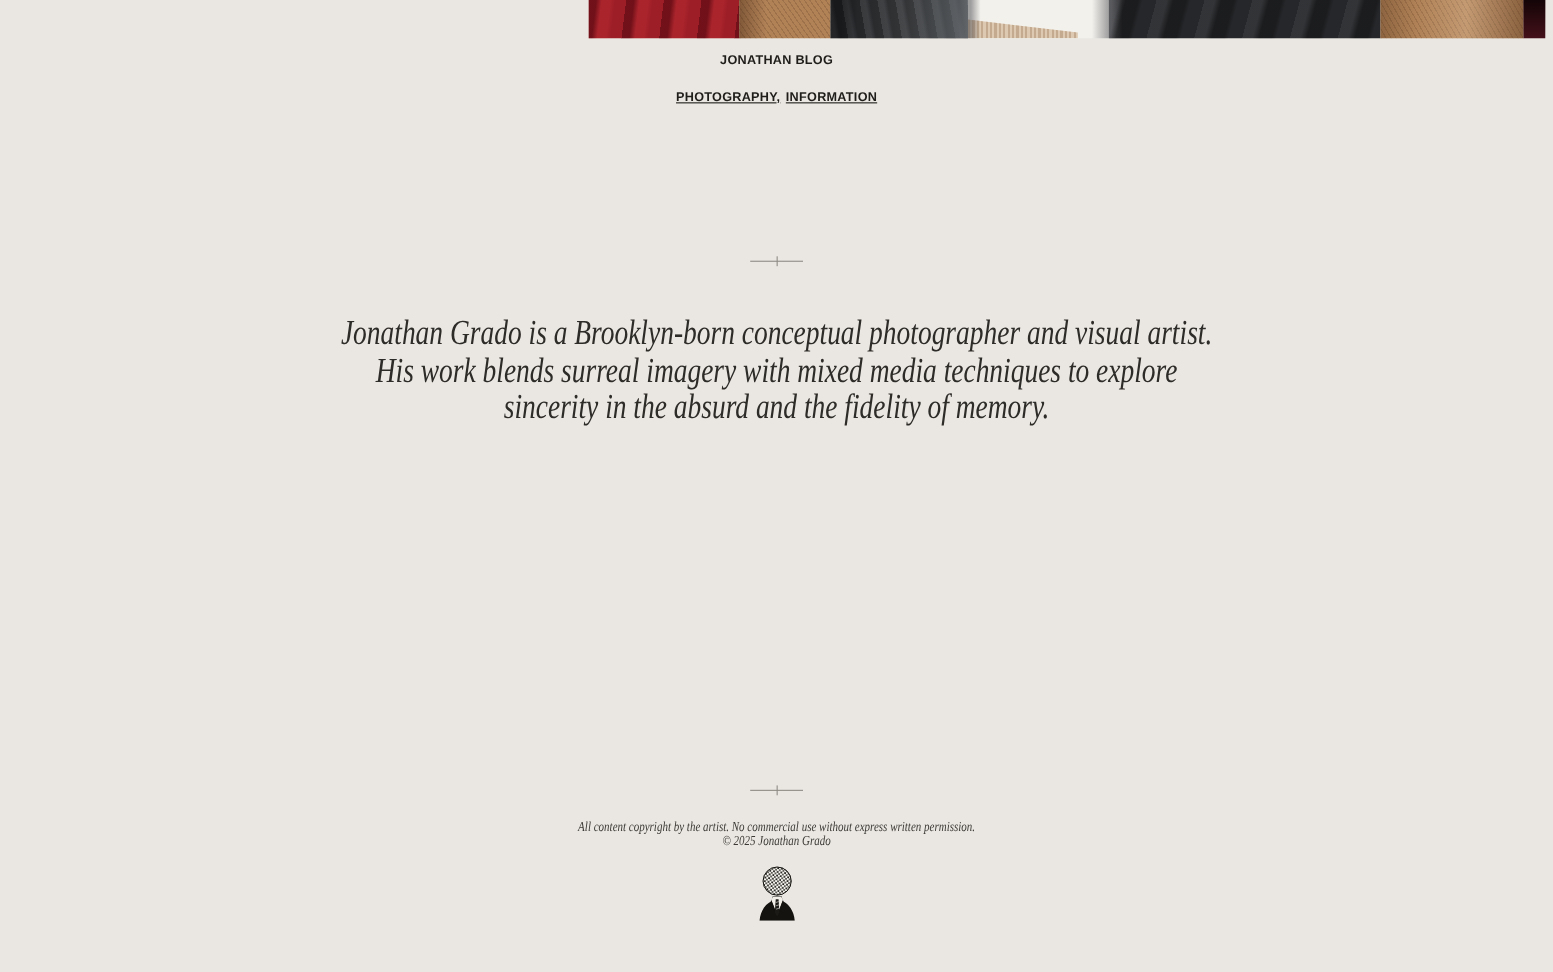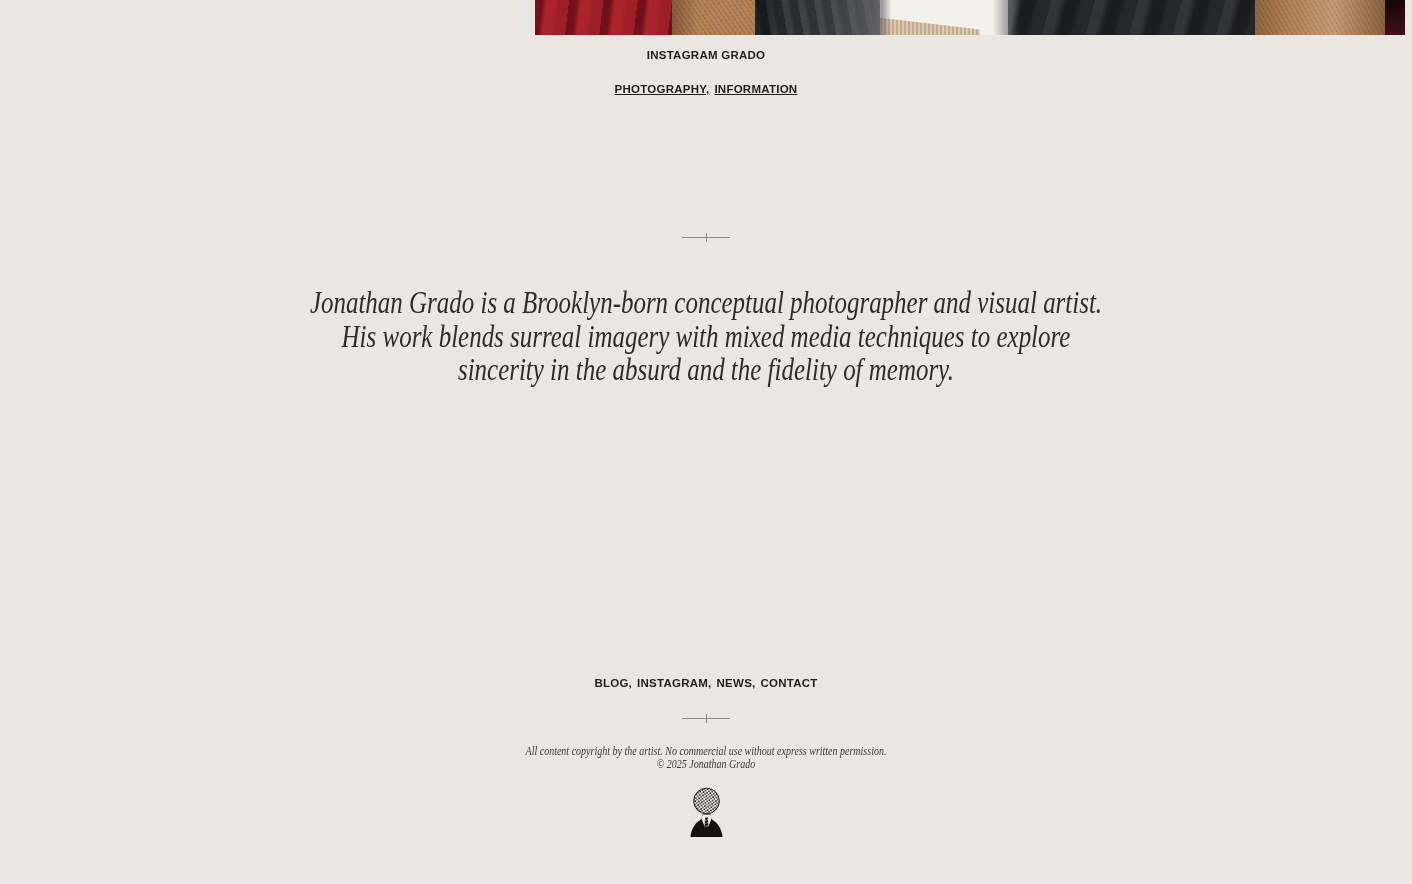--- a/index.html
+++ b/index.html
@@ -120,41 +120,38 @@
     <div class="band band-vest" style="background: rgb(45, 47, 50);"></div>
     <div class="band band-shirt" style="background: rgb(243, 241, 236);">
       <div class="hem"></div>
     </div>
     <div class="band band-tee" style="background: rgb(38, 39, 42);"></div>
     <div class="band band-arm-r" style="background: rgb(176, 129, 86);"></div>
     <div class="band band-maroon" style="background: rgb(76, 18, 28);"></div>
   </div>
 
   <div class="row row-title">
-    <a class="caps caps-link">INSTAGRAM GRADO</a>
+    <a class="caps caps-link">JONATHAN BLOG</a>
   </div>
 
   <div class="row row-nav caps">
     <a class="caps-link">PHOTOGRAPHY</a><span class="sep">,</span><a class="caps-link">INFORMATION</a>
   </div>
 
   <div class="divider divider-top">
     <span class="h"></span>
     <span class="v"></span>
   </div>
 
   <div class="row bio">
     <div>Jonathan Grado is a Brooklyn-born conceptual photographer and visual artist.</div>
     <div>His work blends surreal imagery with mixed media techniques to explore</div>
     <div>sincerity in the absurd and the fidelity of memory.</div>
   </div>
 
-  <div class="row row-footer-nav caps">
-    <a class="caps-link">BLOG</a><span class="sep">,</span><a class="caps-link">INSTAGRAM</a><span class="sep">,</span><a class="caps-link">NEWS</a><span class="sep">,</span><a class="caps-link">CONTACT</a>
-  </div>
 
   <div class="divider divider-bottom">
     <span class="h"></span>
     <span class="v"></span>
   </div>
 
   <div class="row copyright">
     <div>All content copyright by the artist. No commercial use without express written permission.</div>
     <div>© 2025 Jonathan Grado</div>
   </div>

